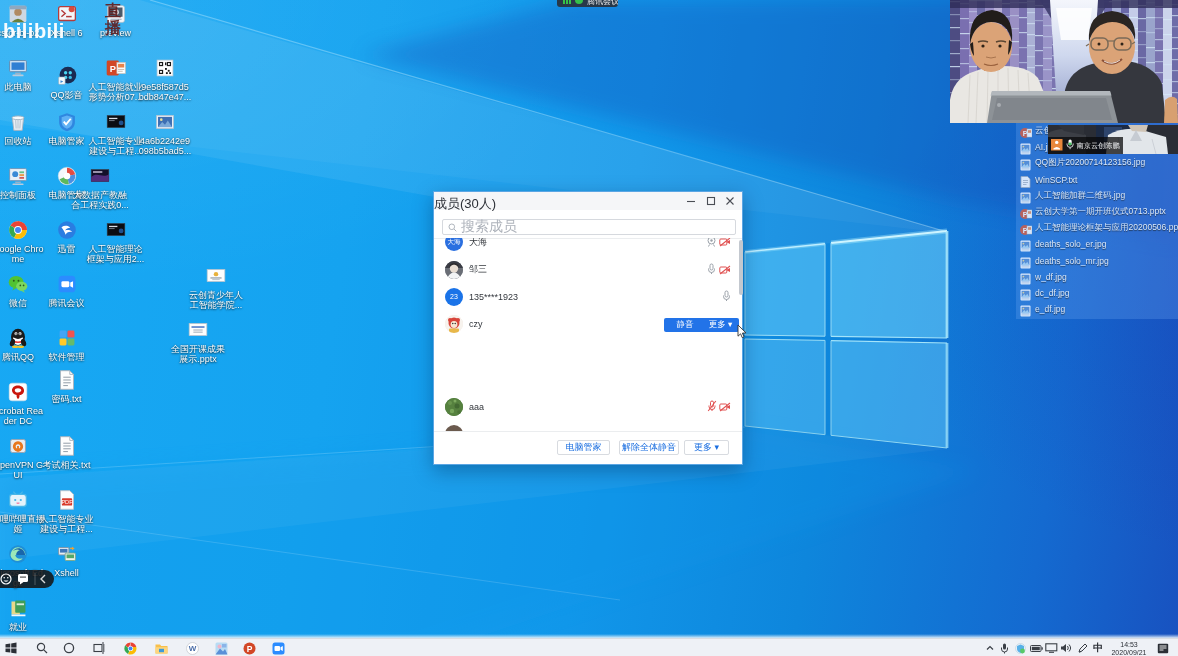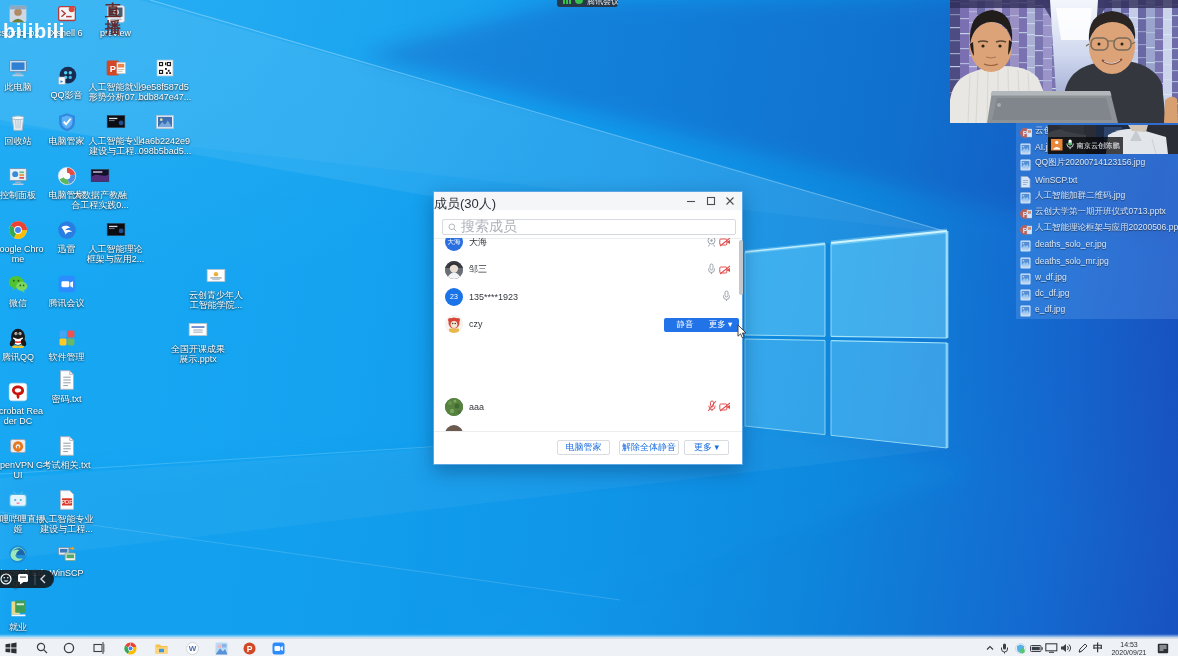--- a/index.html
+++ b/index.html
@@ -363,21 +363,21 @@
 <div class="di" style="left:36.5px;top:542px">
         <div class="ic">
           <svg width="22" height="22" viewBox="0 0 22 22">
             <rect x="2" y="4" width="11" height="8" rx="1" fill="#e8eef4" stroke="#7d93a8" stroke-width="1"></rect>
             <rect x="3.5" y="5.5" width="8" height="4" fill="#3f78b8"></rect>
             <rect x="9" y="10" width="11" height="8" rx="1" fill="#eef4ea" stroke="#7da88a" stroke-width="1"></rect>
             <rect x="10.5" y="11.5" width="8" height="4" fill="#53a868"></rect>
             <path d="M14 5 L18 5 L16.5 3.5 M18 5 L16.5 6.5" stroke="#e8a23a" stroke-width="1.2" fill="none"></path>
           </svg>
         </div>
-        <div class="lb">WinSCP</div>
+        <div class="lb">Xshell</div>
       </div>
 <div class="di" style="left:85.5px;top:2px">
         <div class="ic">
           <svg width="22" height="22" viewBox="0 0 22 22">
             <rect x="2" y="2" width="18" height="18" rx="2" fill="#f5f7fa" stroke="#b9c2cb" stroke-width="0.8"></rect>
             <rect x="4" y="4" width="14" height="10" fill="#4a5a6a"></rect>
             <circle cx="11" cy="9" r="3" fill="#e8ecf0"></circle>
             <circle cx="11" cy="9" r="1.4" fill="#4a5a6a"></circle>
             <rect x="5" y="16" width="12" height="1.5" fill="#b0bcc8"></rect>
           </svg>

